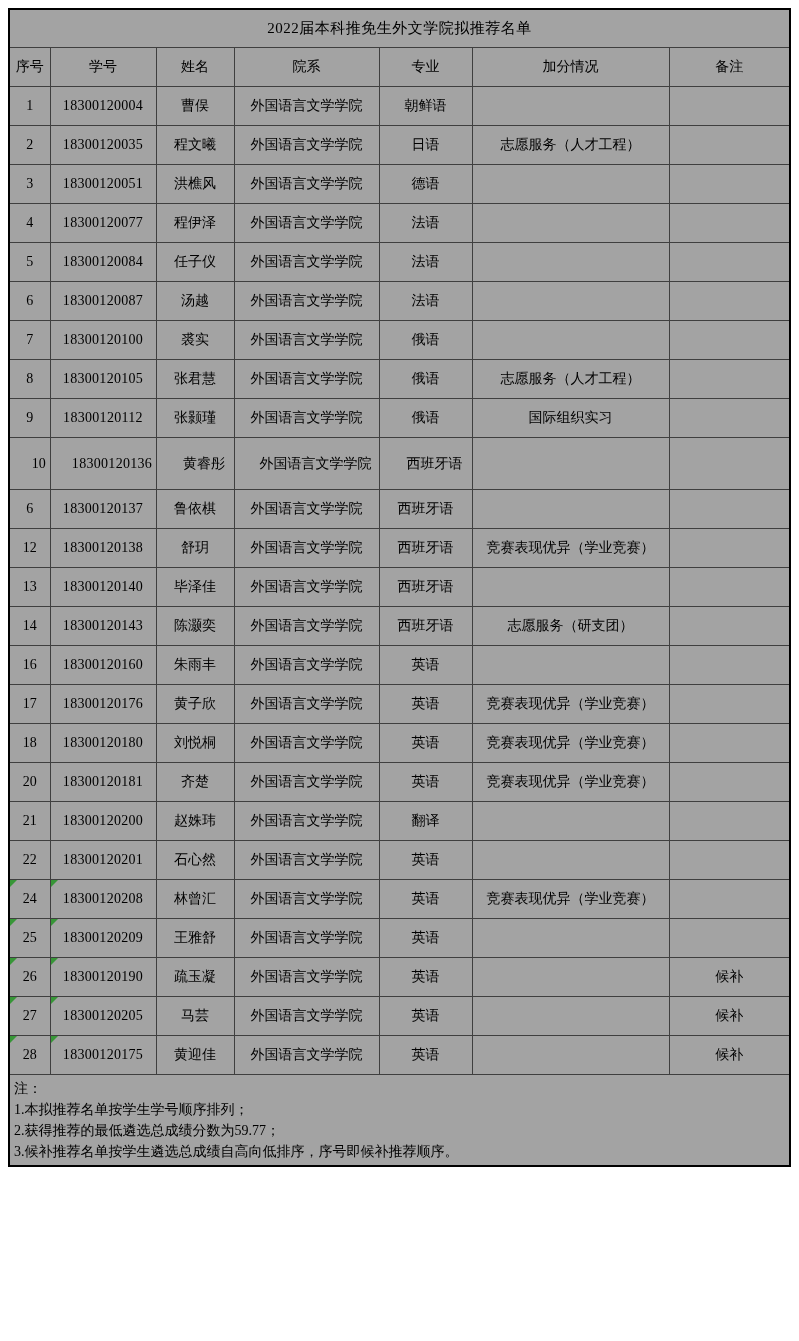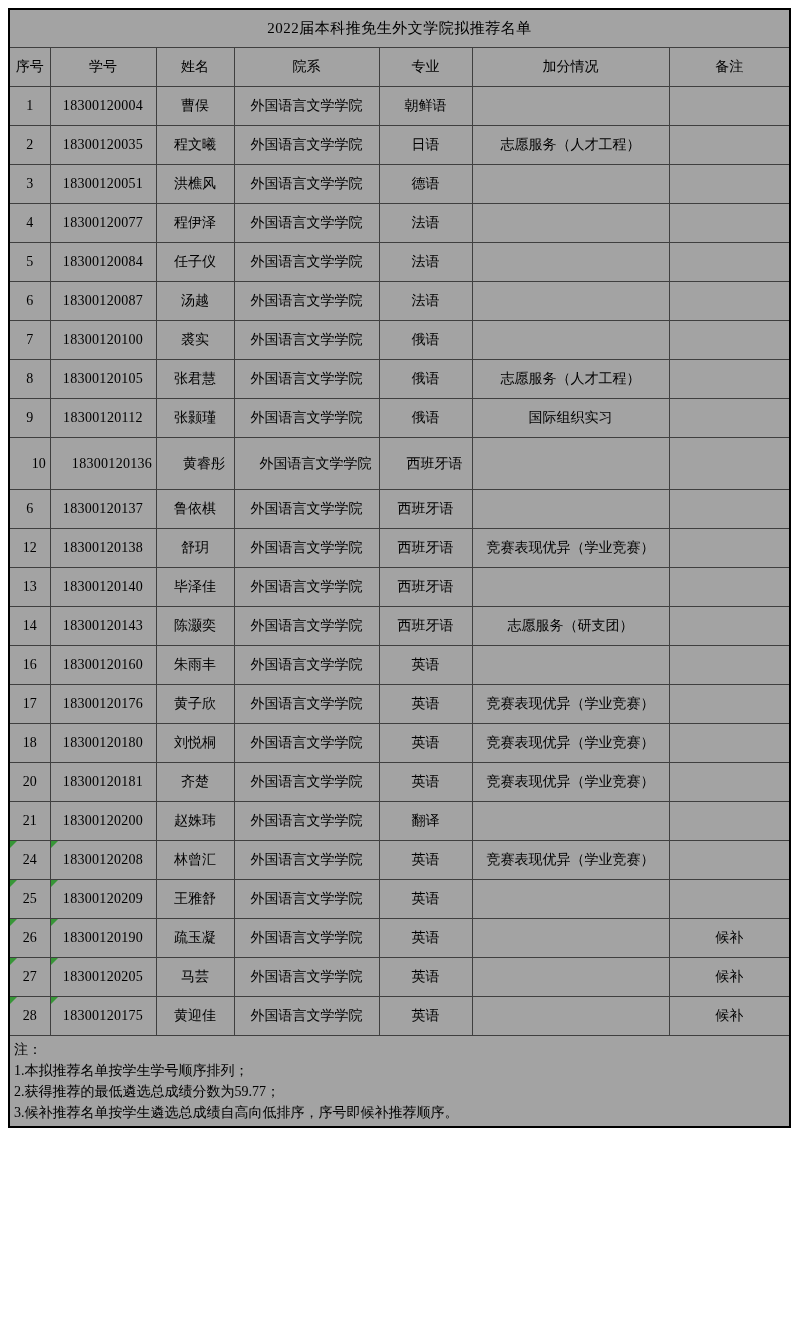--- a/index.html
+++ b/index.html
@@ -259,20 +259,29 @@
   </tr>
         <tr class="data-row">
     <td class="c-no">21</td>
     <td class="c-id">18300120200</td>
     <td class="c-name">赵姝玮</td>
     <td class="c-dept">外国语言文学学院</td>
     <td class="c-major">翻译</td>
     <td class="c-bonus"></td>
     <td class="c-remark"></td>
   </tr>
+        <tr class="data-row">
+    <td class="c-no">22</td>
+    <td class="c-id">18300120201</td>
+    <td class="c-name">石心然</td>
+    <td class="c-dept">外国语言文学学院</td>
+    <td class="c-major">英语</td>
+    <td class="c-bonus"></td>
+    <td class="c-remark"></td>
+  </tr>
         <tr class="data-row flagged">
     <td class="c-no">24</td>
     <td class="c-id">18300120208</td>
     <td class="c-name">林曾汇</td>
     <td class="c-dept">外国语言文学学院</td>
     <td class="c-major">英语</td>
     <td class="c-bonus">竞赛表现优异（学业竞赛）</td>
     <td class="c-remark"></td>
   </tr>
         <tr class="data-row flagged">

